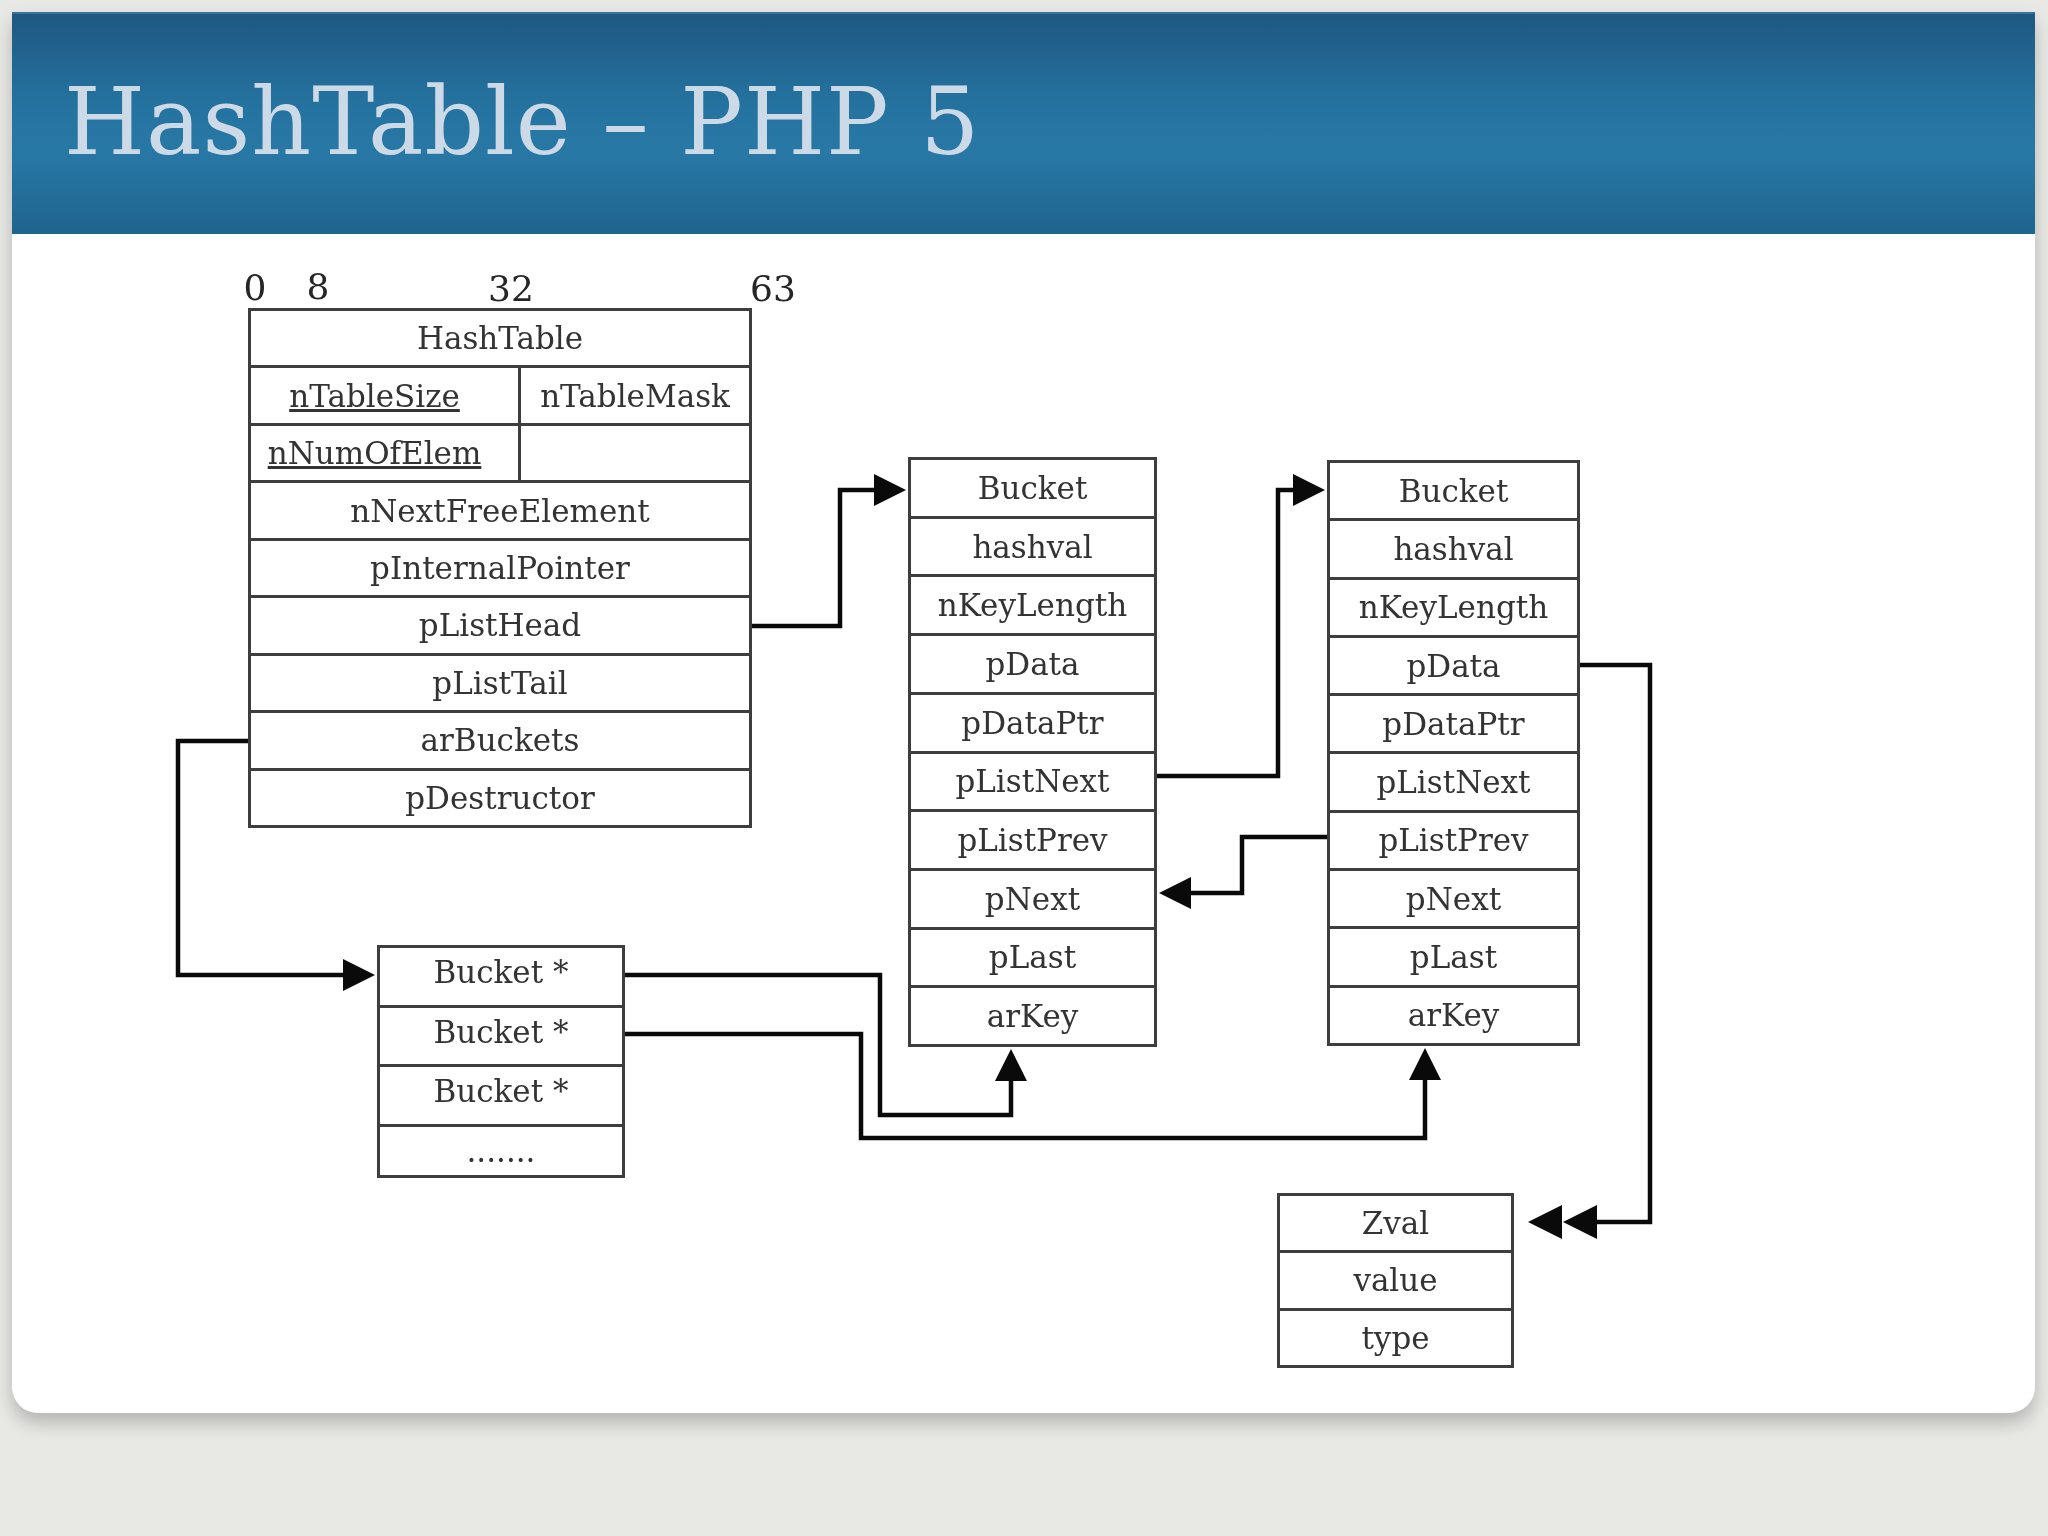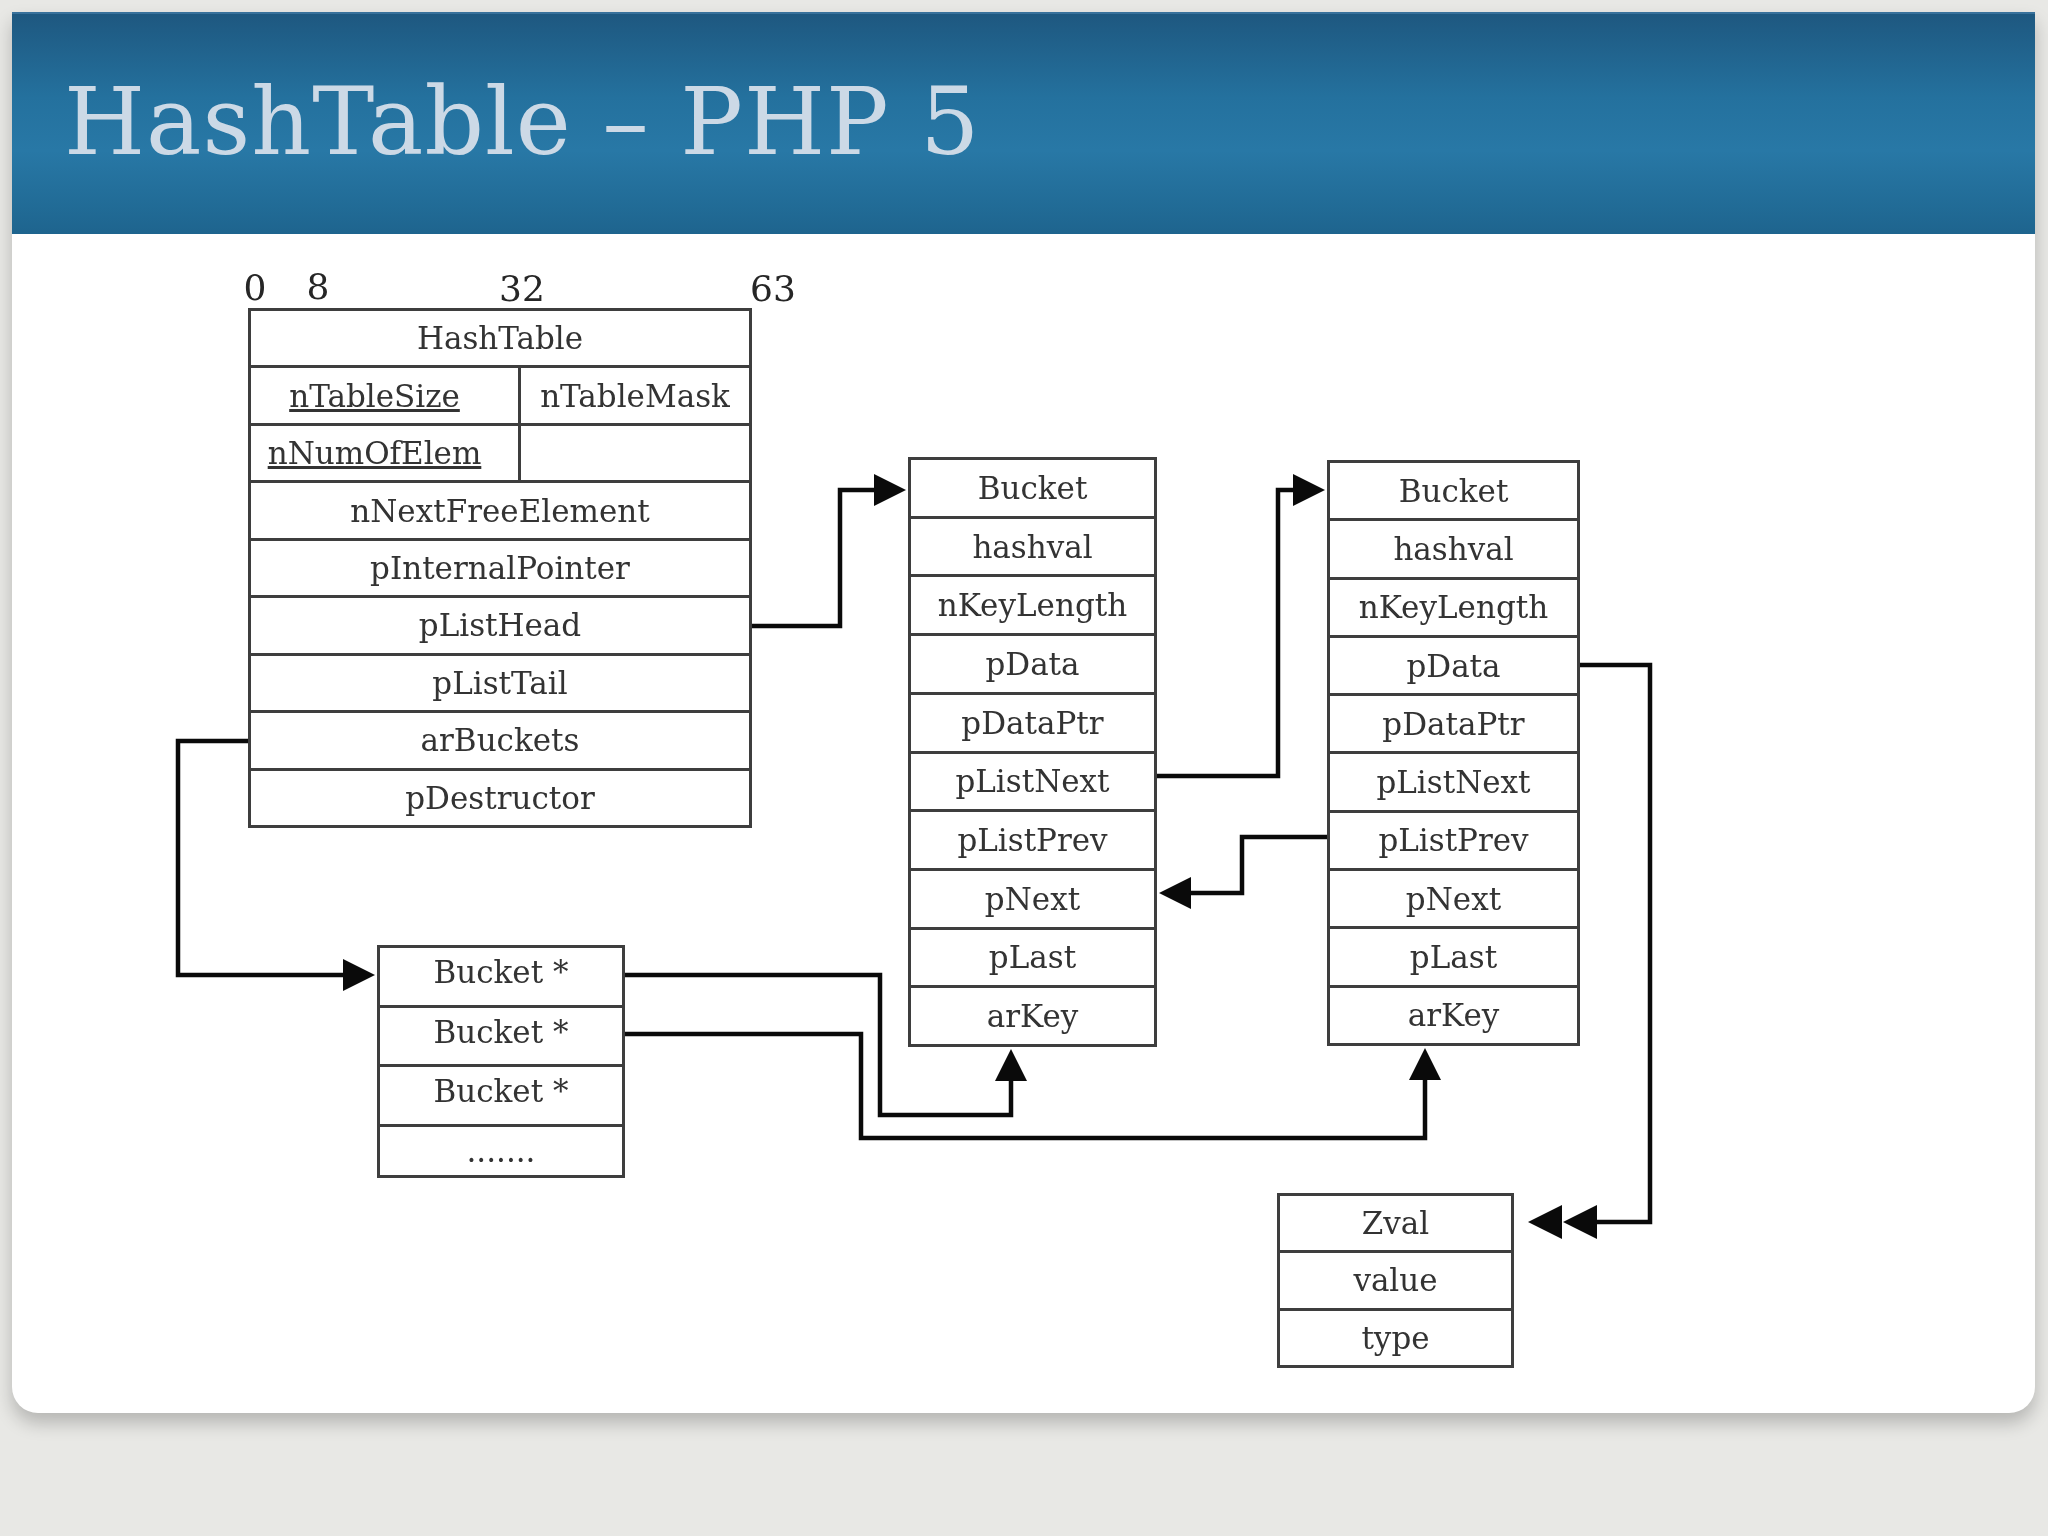--- a/index.html
+++ b/index.html
@@ -109,21 +109,21 @@
   <div class="slide">
     <div class="slide-header">
       <div class="slide-title">HashTable – PHP 5</div>
     </div>
   </div>
 
   <div class="diagram">
 
     <span class="bit-label" style="left:255px; top:287px;">0</span>
     <span class="bit-label" style="left:318px; top:286px;">8</span>
-    <span class="bit-label" style="left:522px; top:288px;text-align:center;">32</span>
+    <span class="bit-label" style="left:511px; top:288px;text-align:center;">32</span>
     <span class="bit-label" style="left:773px; top:288px;">63</span>
 
     <div class="struct-box" style="left:248px; top:308px; width:504px; height:520px;">
       <div class="struct-row">
         <div class="struct-cell">HashTable</div>
       </div>
       <div class="struct-row">
         <div class="struct-cell half">nTableSize</div>
         <div class="struct-cell">nTableMask</div>
       </div>

